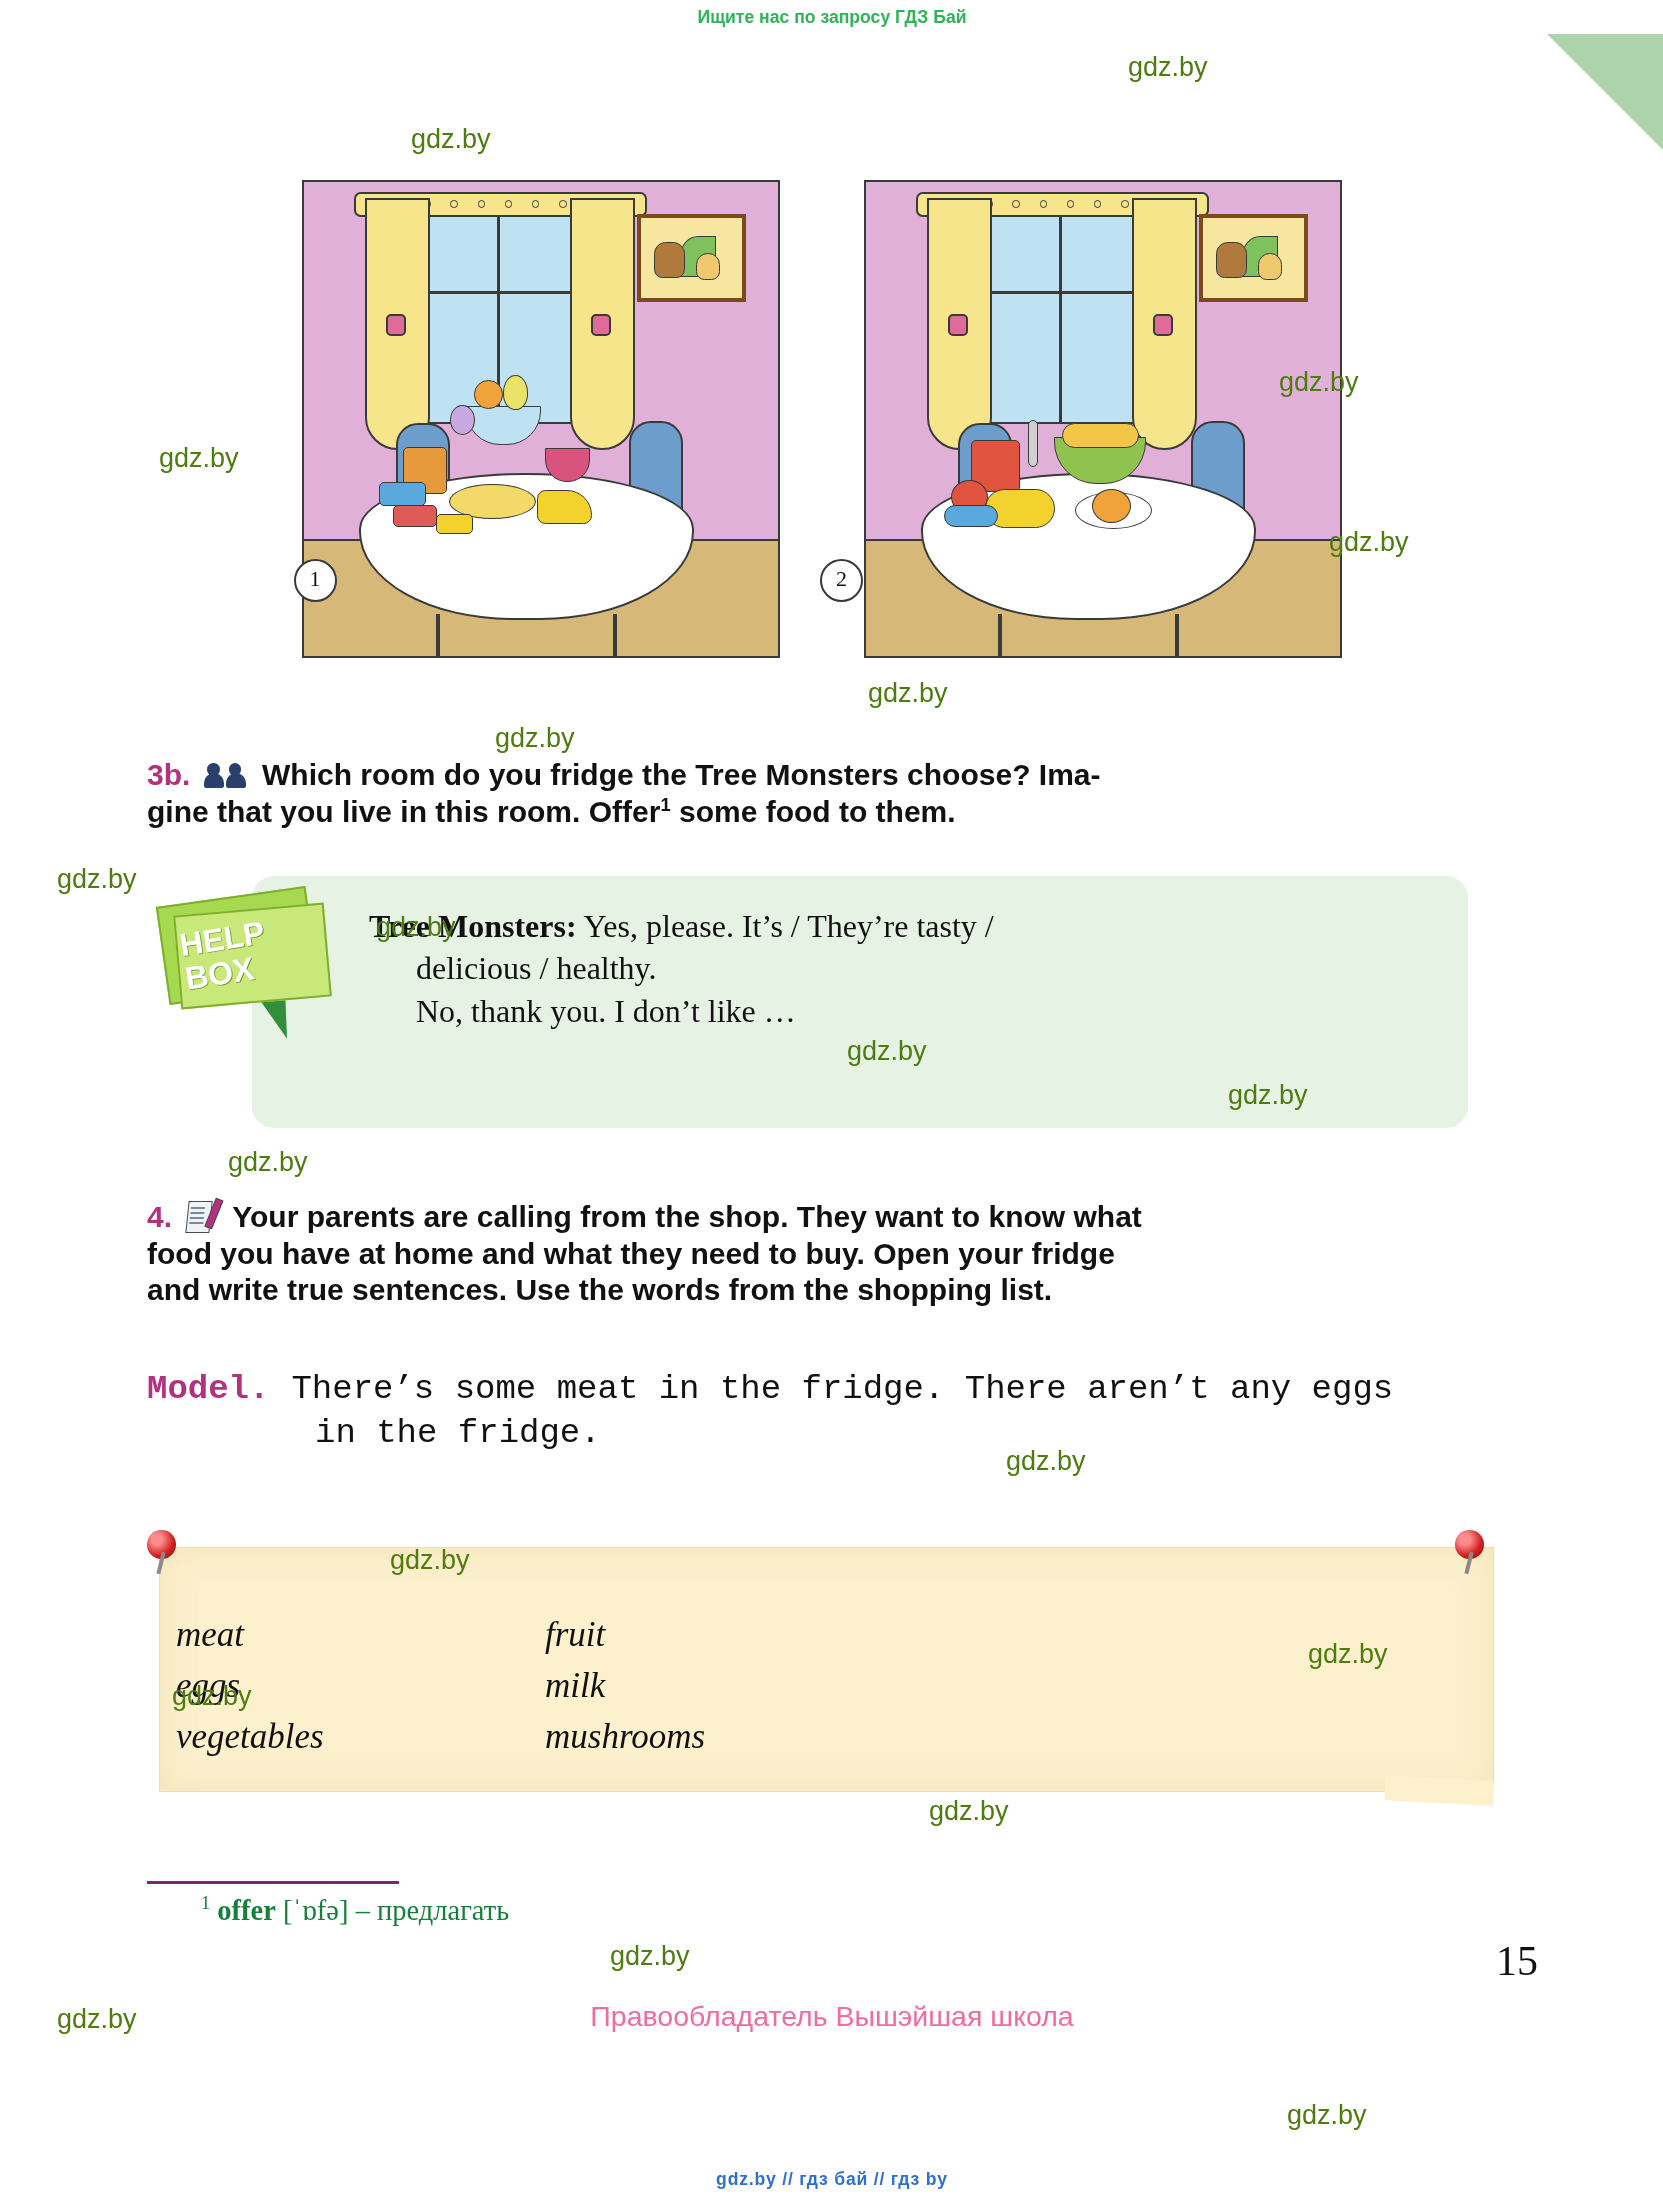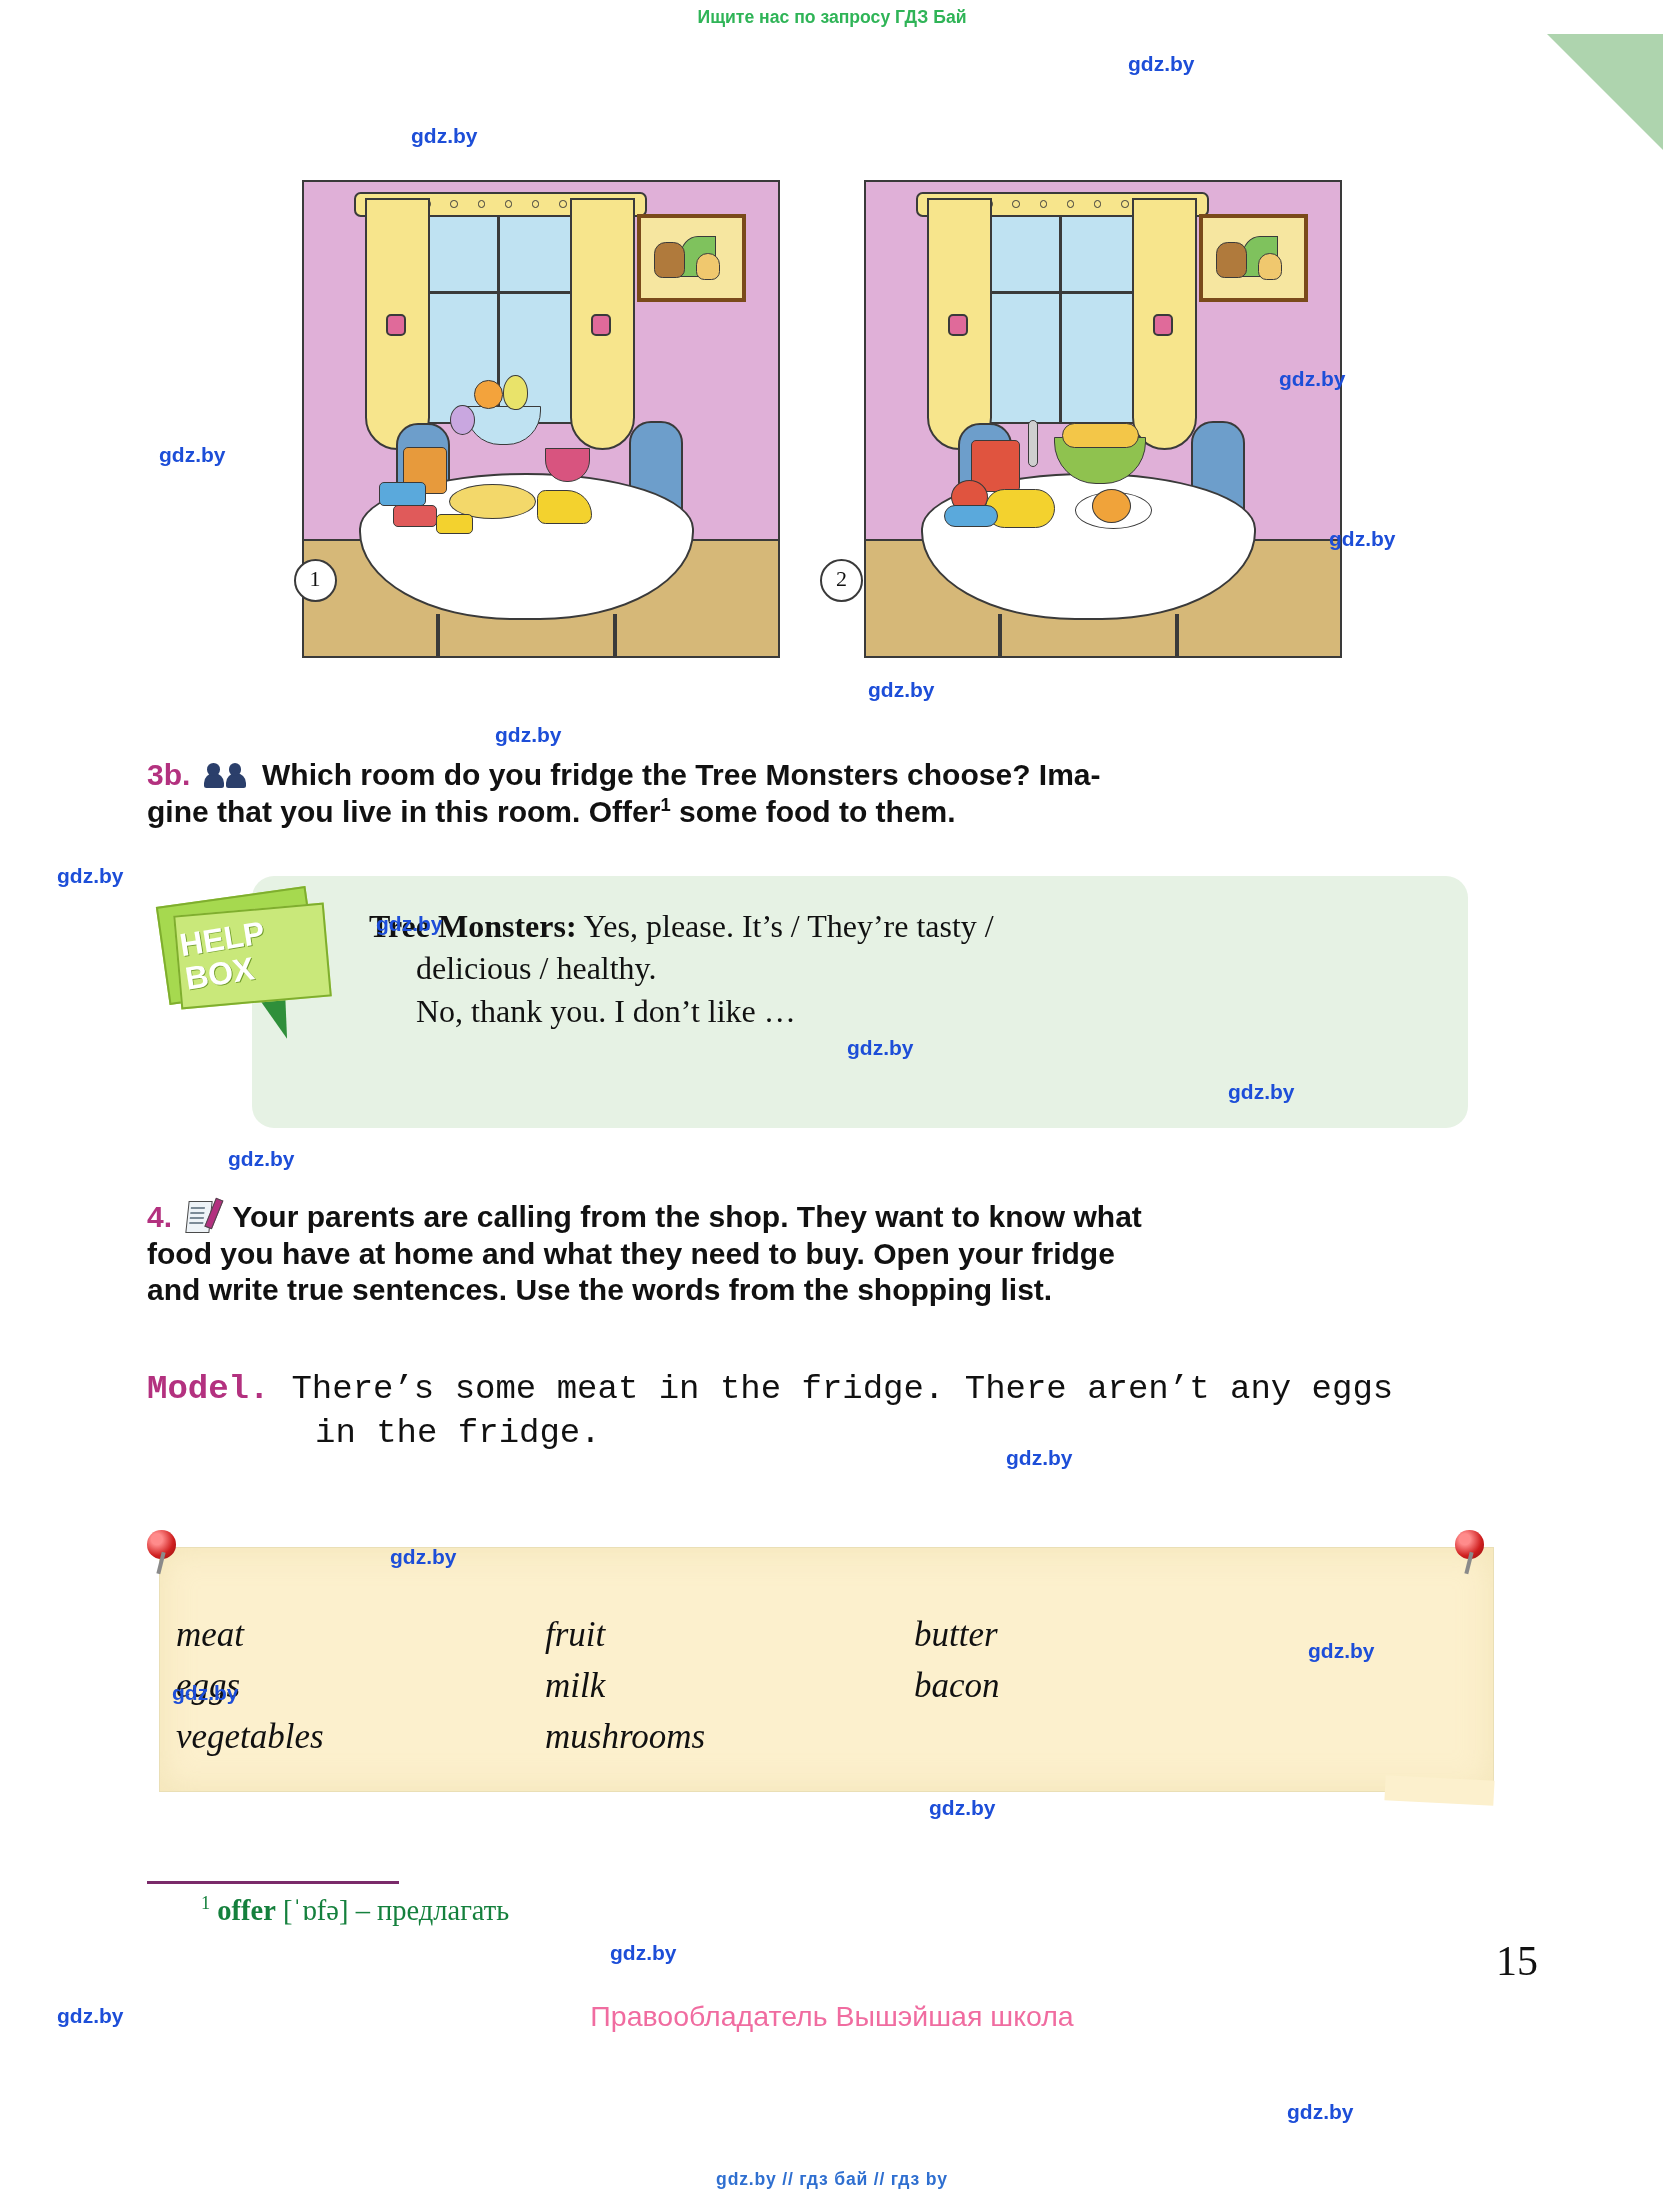--- a/index.html
+++ b/index.html
@@ -11,26 +11,25 @@
     width: 1664px;
     height: 2205px;
     position: relative;
     font-family: "Liberation Sans", sans-serif;
     overflow: hidden;
   }
 
   
   .wm {
     position: absolute;
-    color: #1d4ed8;
+    color: #4d7c0f;
     font-family: "Liberation Sans", sans-serif;
-    font-size: 21px;
+    font-size: 27px;
     white-space: nowrap;
     pointer-events: none;
-    font-weight: bold;
   }
   .top-banner {
     position: absolute;
     top: 6.7px;
     left: 0;
     width: 100%;
     text-align: center;
     color: #2fb457;
     font-size: 17.6px;
     font-weight: bold;
@@ -655,24 +654,20 @@
 <div class="list-cols">
   <div class="col">
     <div>meat</div>
     <div>eggs</div>
     <div>vegetables</div>
   </div>
   <div class="col">
     <div>fruit</div>
     <div>milk</div>
     <div>mushrooms</div>
-  </div>
-  <div class="col">
-    <div>butter</div>
-    <div>bacon</div>
   </div>
 </div>
 
 <div class="footnote-rule"></div>
 <div class="footnote">
   <span class="sup">1</span>
   <b>offer</b>
   <span>[ˈɒfə]</span>
   <span>– предлагать</span>
 </div>

